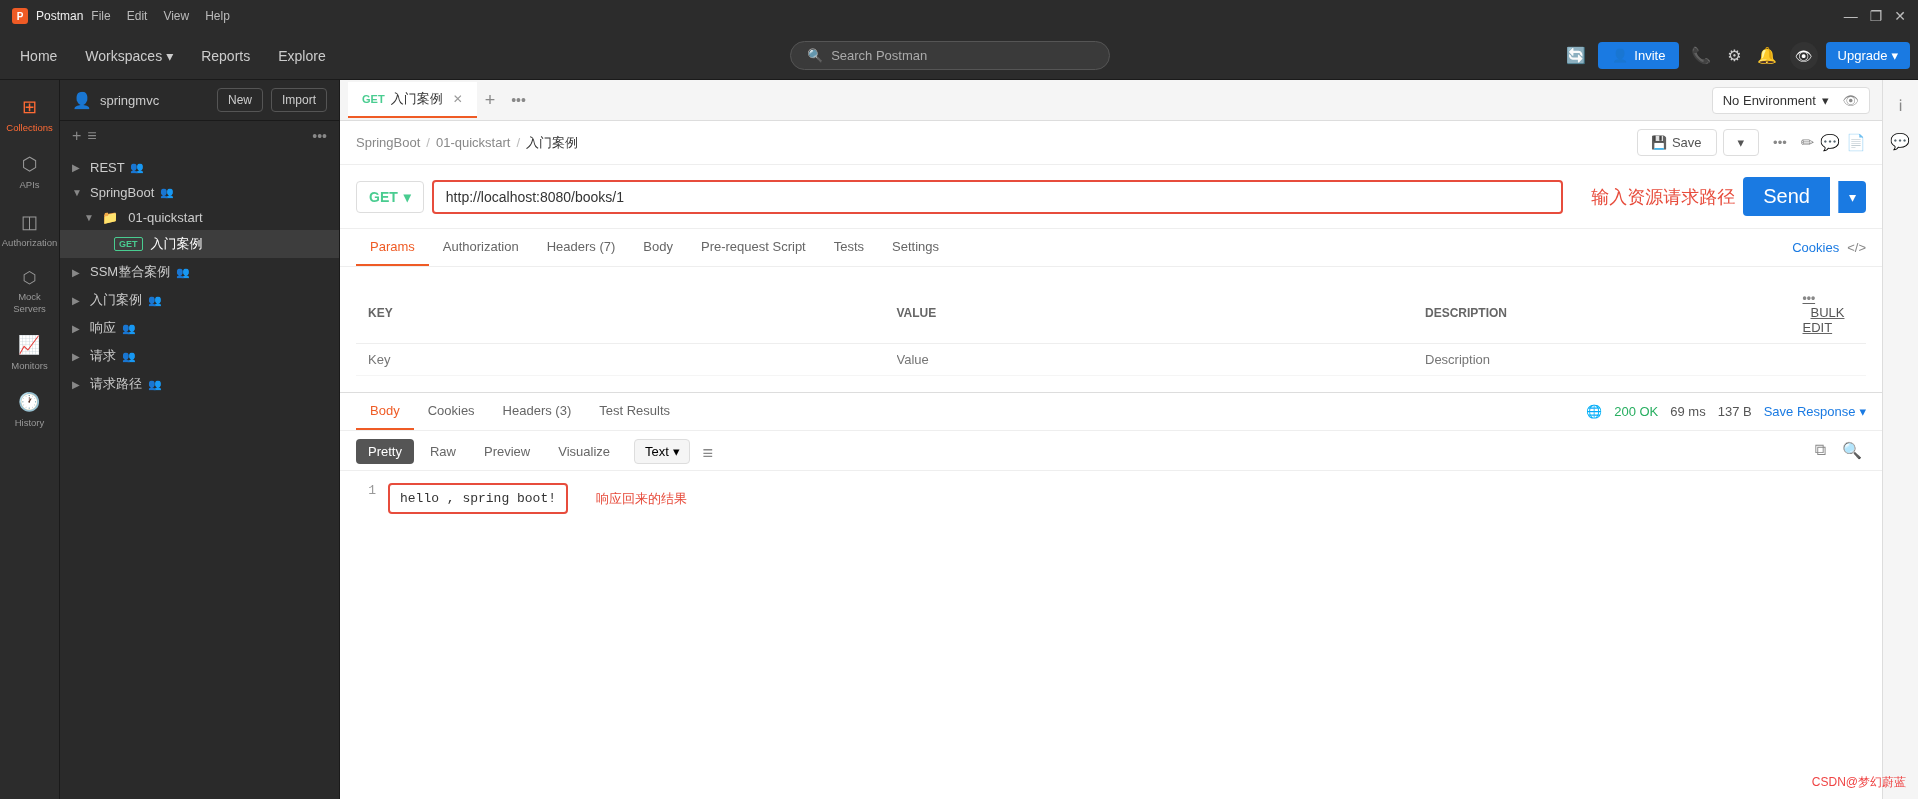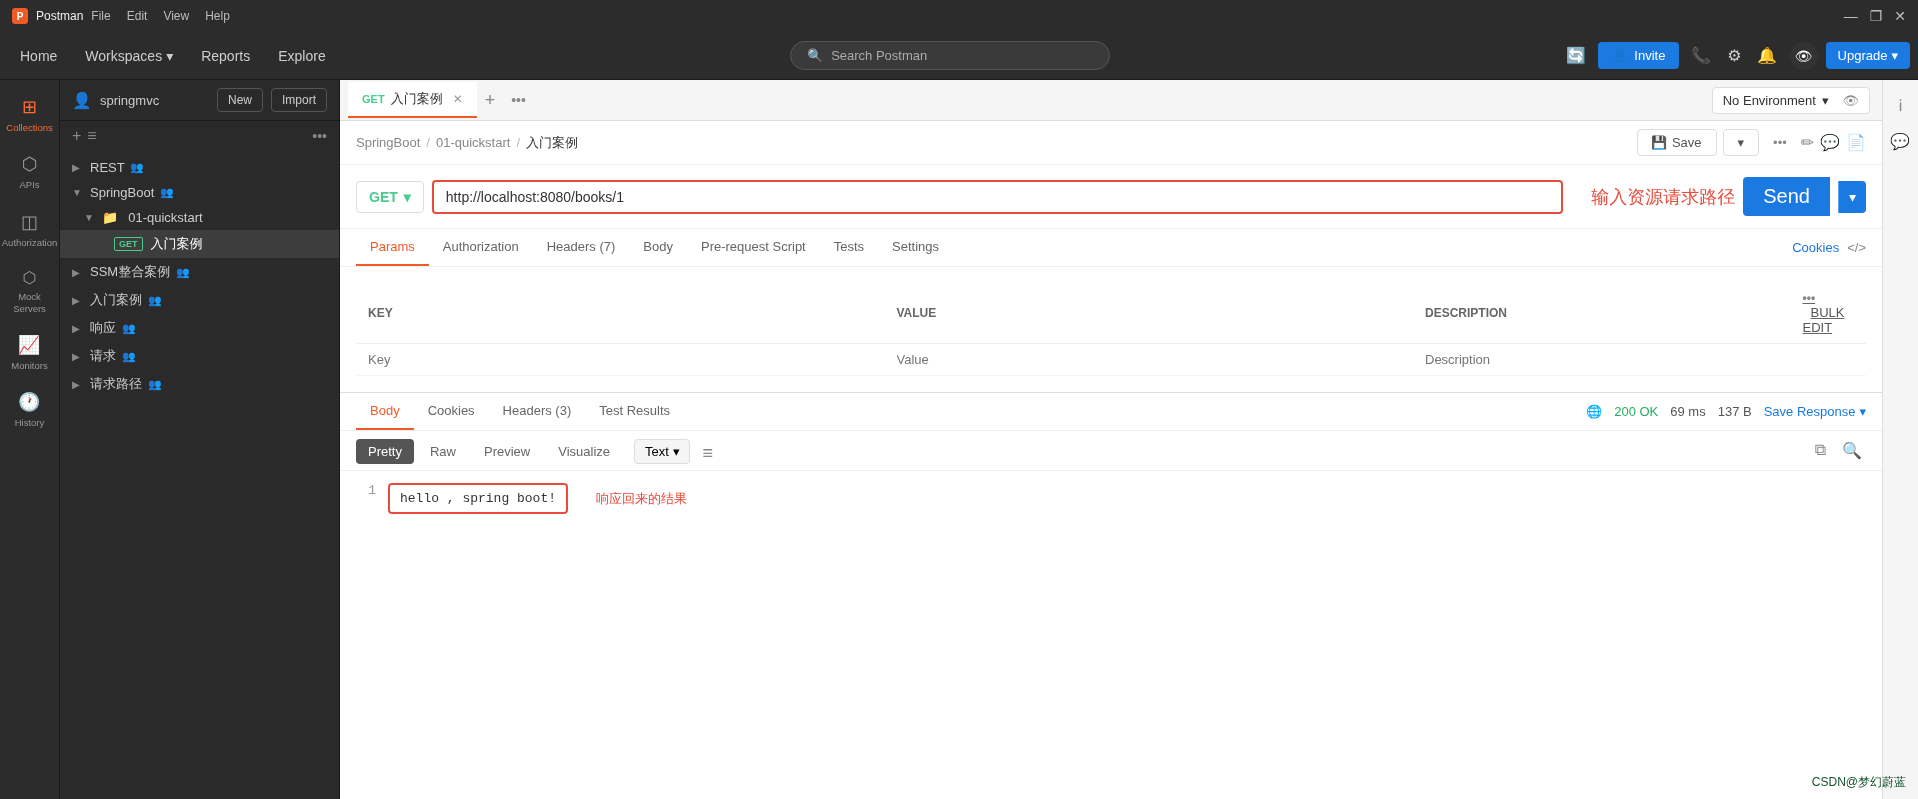--- a/index.html
+++ b/index.html
@@ -432,21 +432,21 @@
       gap: 4px;
     }
     .right-icon { color: #888; font-size: 16px; cursor: pointer; padding: 6px; border-radius: 4px; }
 
     
     .watermark {
       position: fixed;
       bottom: 8px;
       right: 12px;
       font-size: 12px;
-      color: #14532d;
+      color: #ef4444;
       pointer-events: none;
     }
 
     .env-selector {
       display: flex;
       align-items: center;
       gap: 6px;
       font-size: 13px;
       color: #333;
       cursor: pointer;

